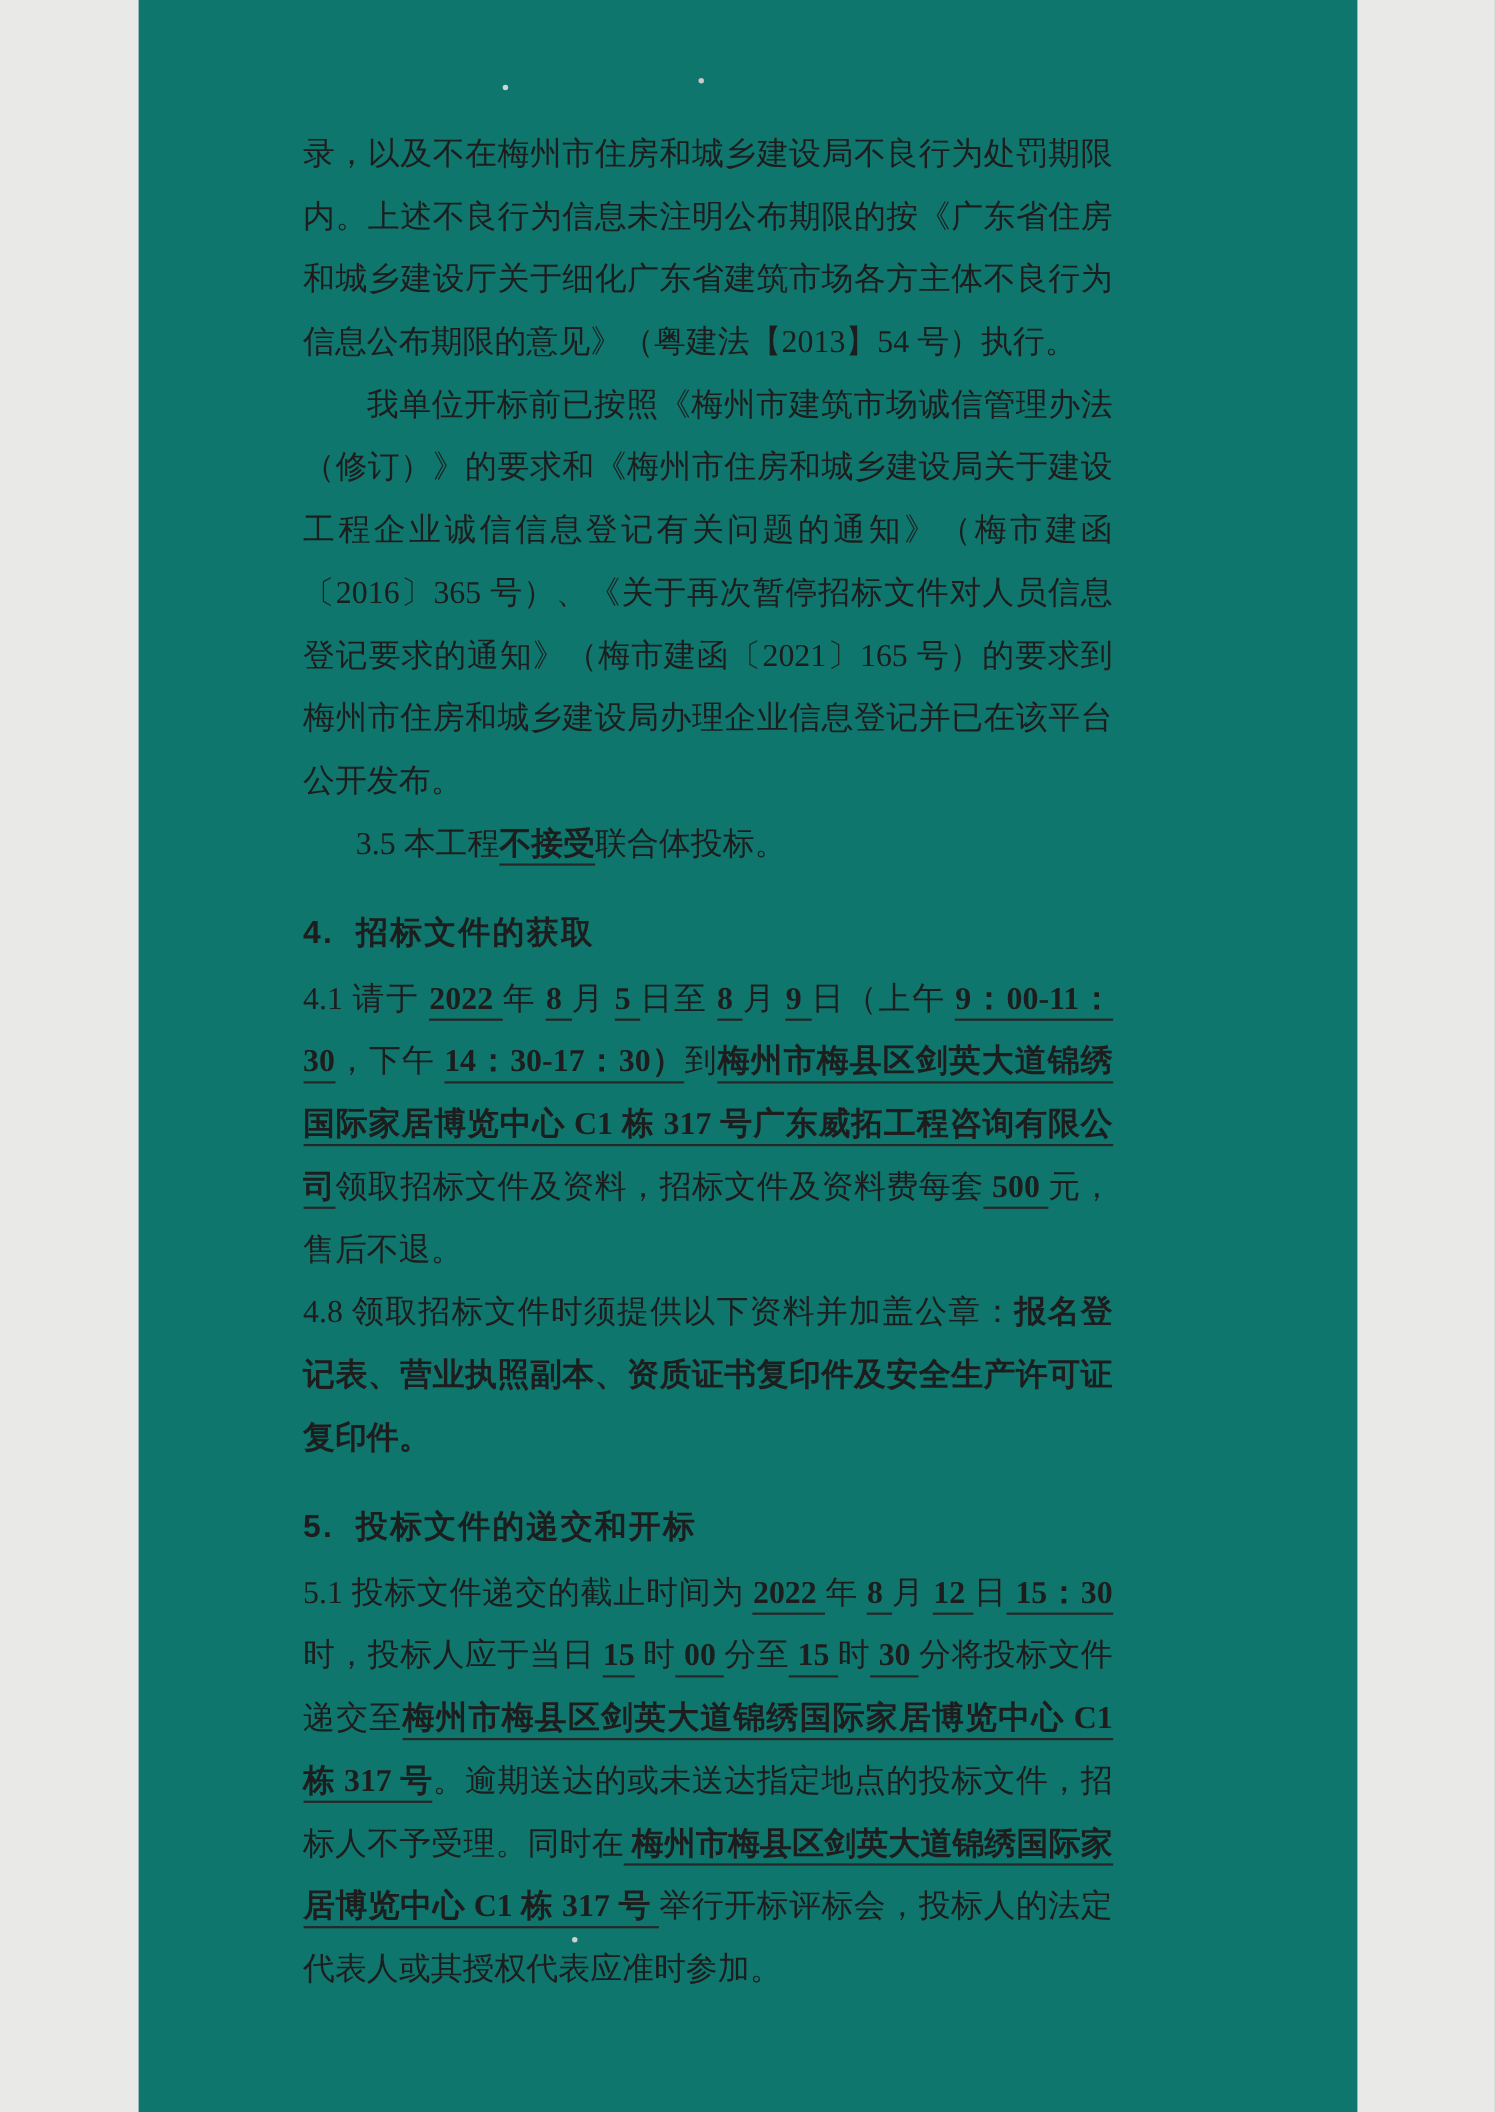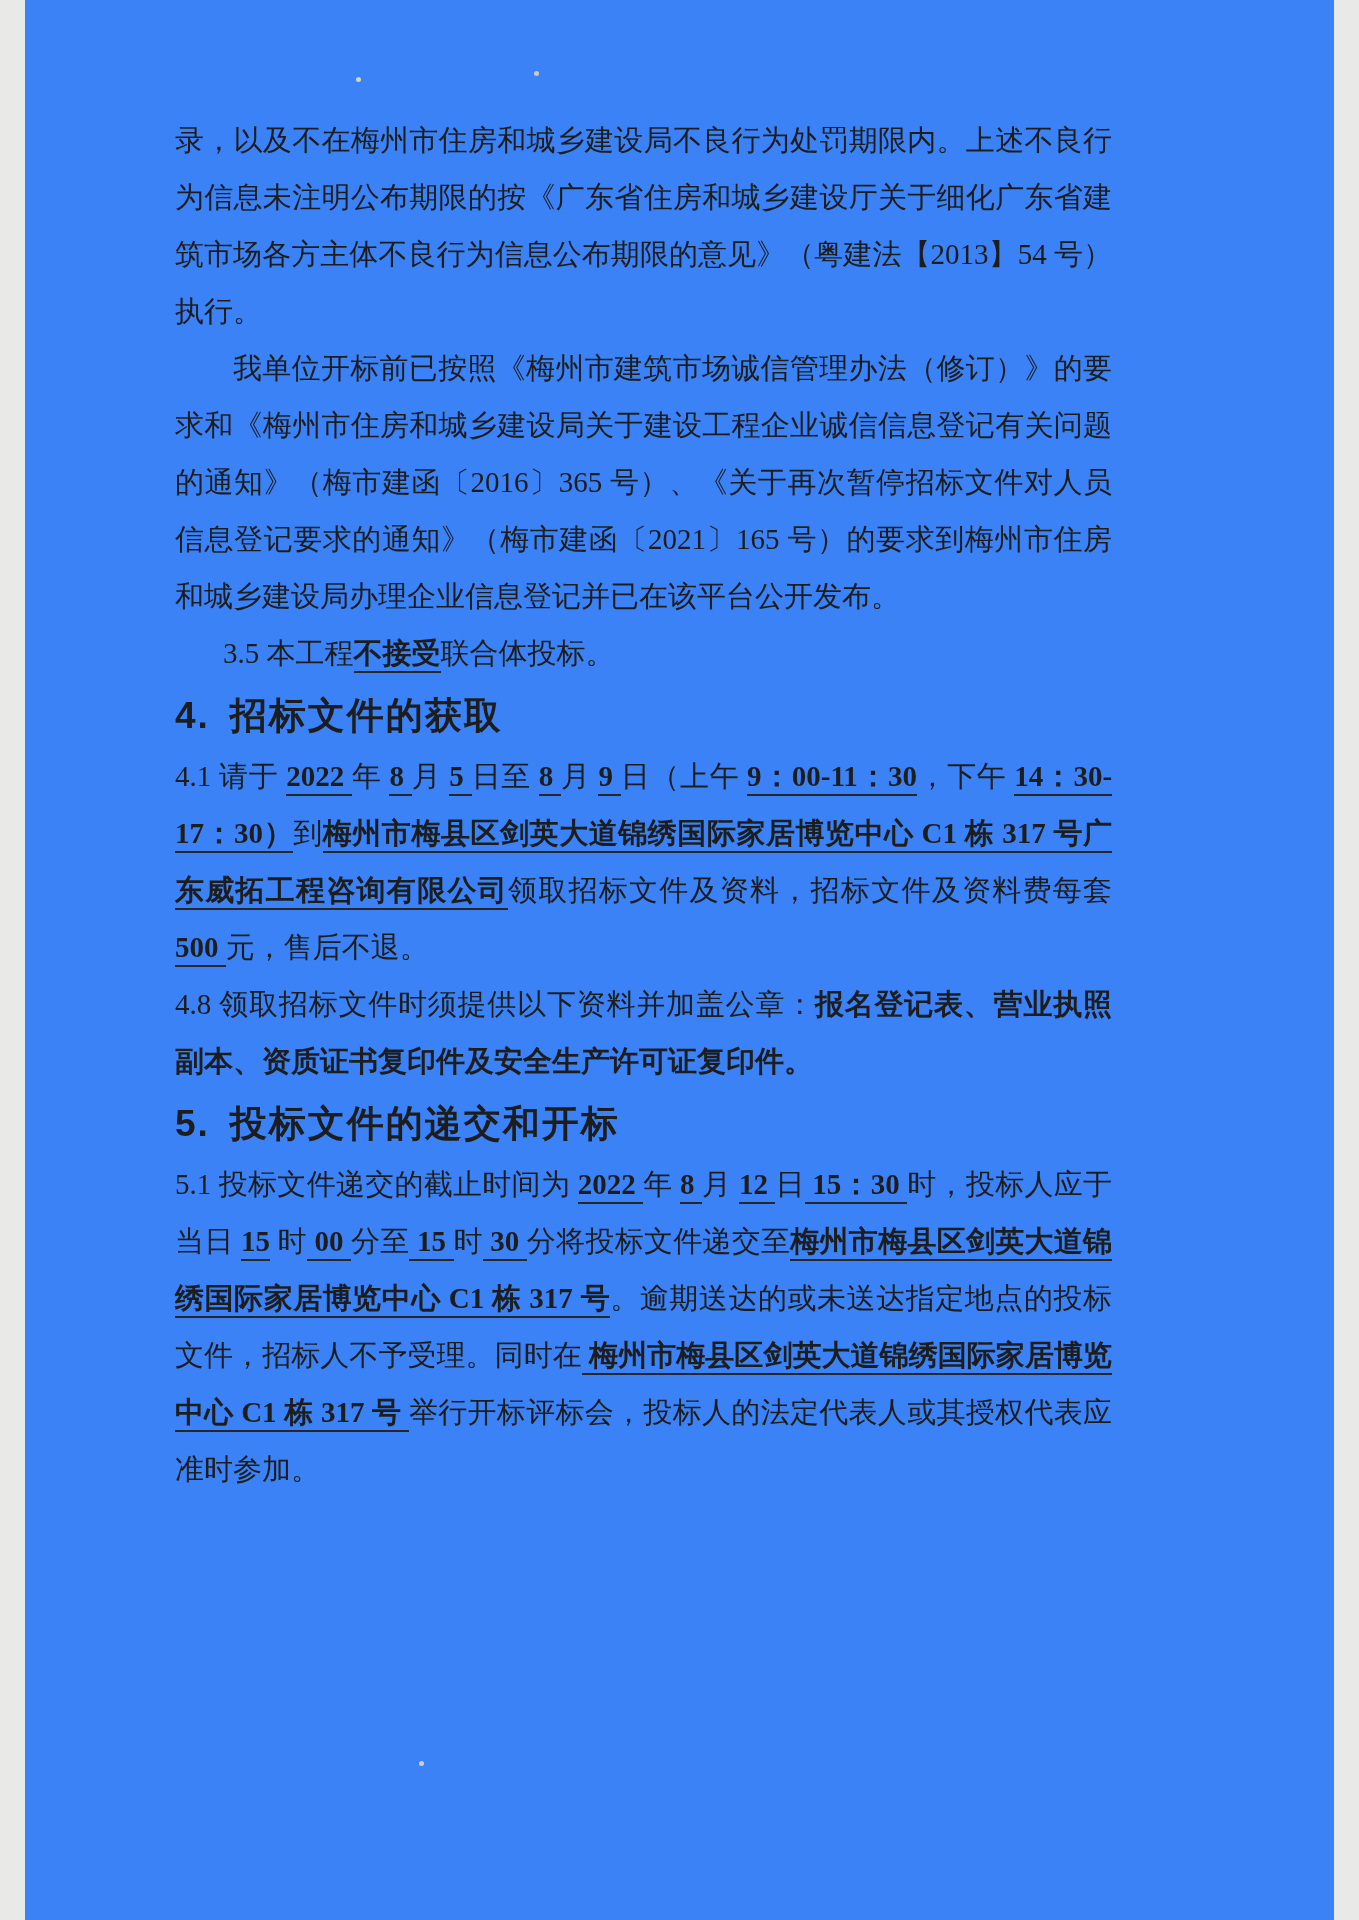--- a/index.html
+++ b/index.html
@@ -1,39 +1,39 @@
 <!DOCTYPE html>
 <html><head>
 <meta charset="utf-8">
 <style>
   html,body{margin:0;padding:0;}
   body{background:#e9e9e7;}
   .page{
     position:relative;
-    width:1309px;height:1920px;
+    width:1108px;height:1920px;
     margin:0 auto;
-    background:#3b82f6;
+    background:#0f766e;
     color:#1d1d1d;
     font-family:"Liberation Serif","DejaVu Serif",serif;
     box-sizing:border-box;
     padding:112px 222px 0 150px;
     overflow:hidden;
   }
   .para{
     font-size:29px;
     line-height:57px;
     text-align:justify;
     margin:0;
   }
   .heading{
     font-family:"Liberation Sans","DejaVu Sans",sans-serif;
-    font-size:37px;
+    font-size:29px;
     font-weight:bold;
     line-height:44px;
-    margin:12px 0 10px 0;
+    margin:30px 0 10px 0;
     letter-spacing:2px;
   }
   .h-num{margin-right:20px;}
   .run{}
   .u{border-bottom:2px solid #272727;padding-bottom:2px;font-weight:bold;}
   .b{font-weight:bold;font-family:"Liberation Sans","DejaVu Sans",sans-serif;}
   .wide{letter-spacing:12px;}
   .url{letter-spacing:2px;}
   .specks{
     position:absolute;top:0;left:0;width:3px;height:3px;border-radius:50%;

